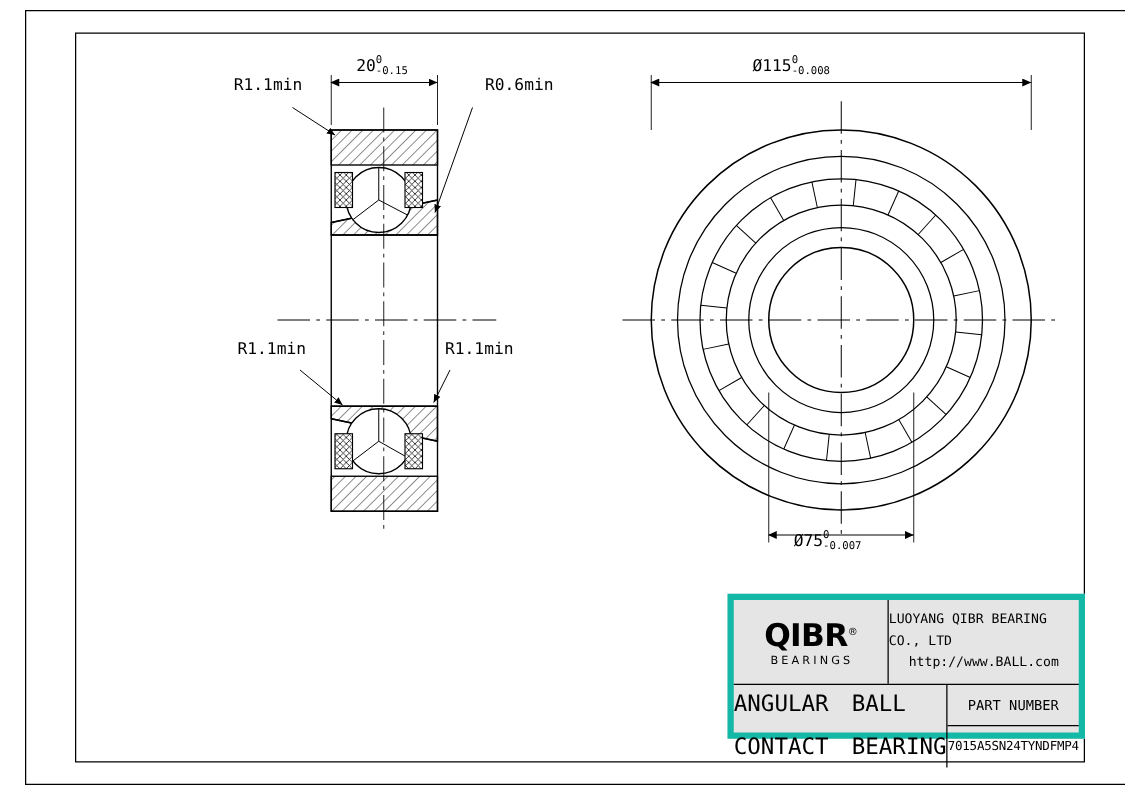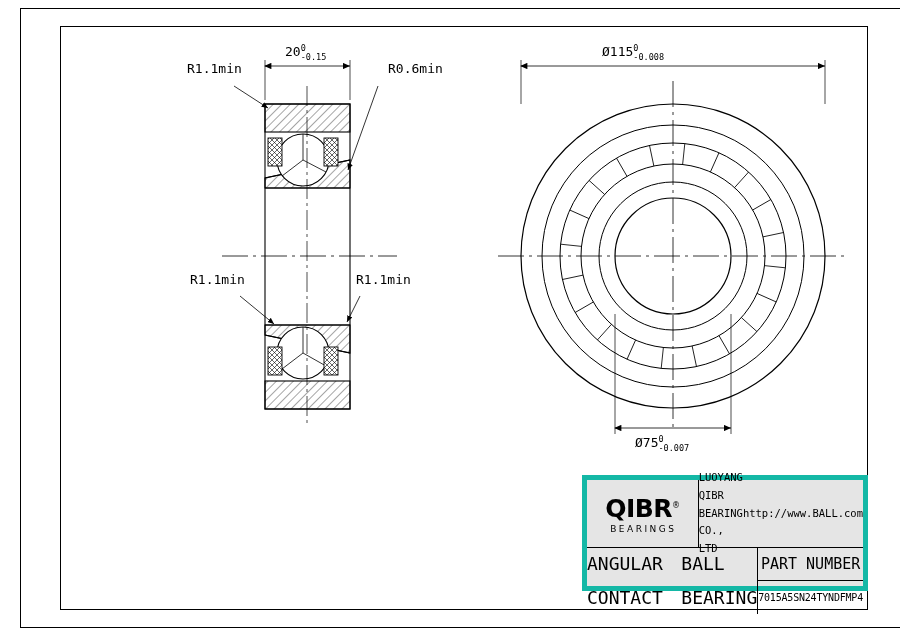--- a/index.html
+++ b/index.html
@@ -84,21 +84,21 @@
   .logo-sub {
     font-family: "DejaVu Sans", sans-serif;
     font-size: 9px;
     letter-spacing: 2.5px;
     margin-top: 3px;
     margin-left: 2px;
     text-align: right;
   }
   .tb-company {
     flex: 1;
-    display: flex; flex-direction: row;
+    display: flex; flex-direction: column;
     align-items: center; justify-content: center;
     font-size: 10.5px;
     line-height: 1.7;
   }
   .tb-row2 {
     position: absolute; left:0; top:68px; width:100%; height:66px;
     display: flex;
   }
   .tb-desc {
     width: 182px; height: 100%;
@@ -109,21 +109,21 @@
     line-height: 1.9;
   }
   .tb-part {
     flex: 1;
     display: flex; flex-direction: column;
   }
   .tb-part-hdr {
     height: 33px;
     border-bottom: 1px solid #000;
     display: flex; align-items: center; justify-content: center;
-    font-size: 15px;
+    font-size: 11px;
   }
   .tb-part-val {
     flex: 1;
     display: flex; align-items: center; justify-content: center;
     font-size: 10px;
     letter-spacing: -0.2px;
   }
 </style>
 </head>
 <body>
@@ -266,21 +266,21 @@
   <div class="lbl" style="left:360px; top:62px;padding-left:16px;">R0.6min</div>
 
   <div class="lbl" style="left:178px; top:273px;">R1.1min</div>
 
   <div class="lbl" style="left:344px; top:273px;">R1.1min</div>
 
   <div class="lbl" style="left:590px; top:44px;">
     <span>Ø</span><span>115</span><span class="supsub"><span>0</span><span>-0.008</span></span>
   </div>
 
-  <div class="lbl" style="left:623px; top:435px;">
+  <div class="lbl" style="left:623px; top:424px;">
     <span>Ø</span><span>75</span><span class="supsub"><span>0</span><span>-0.007</span></span>
   </div>
 
   <div id="titleblock">
 
     <div class="tb-row1">
       <div class="tb-logo">
         <div class="logo-main">
           <span>QIBR</span><span class="logo-reg">®</span>
         </div>

